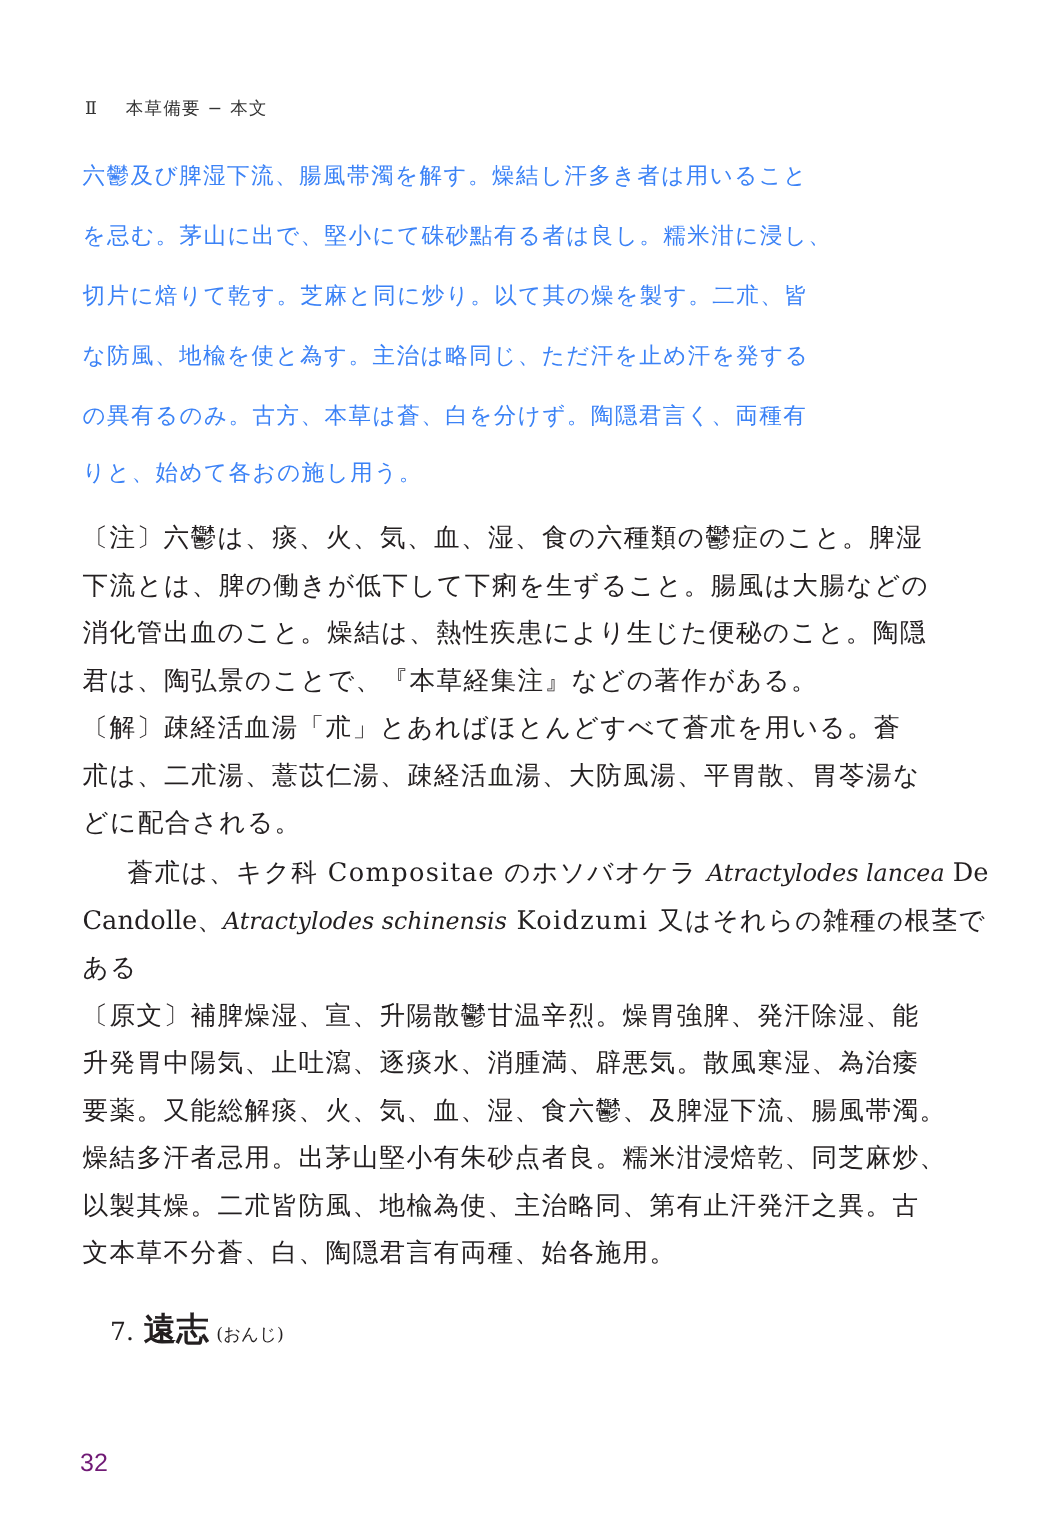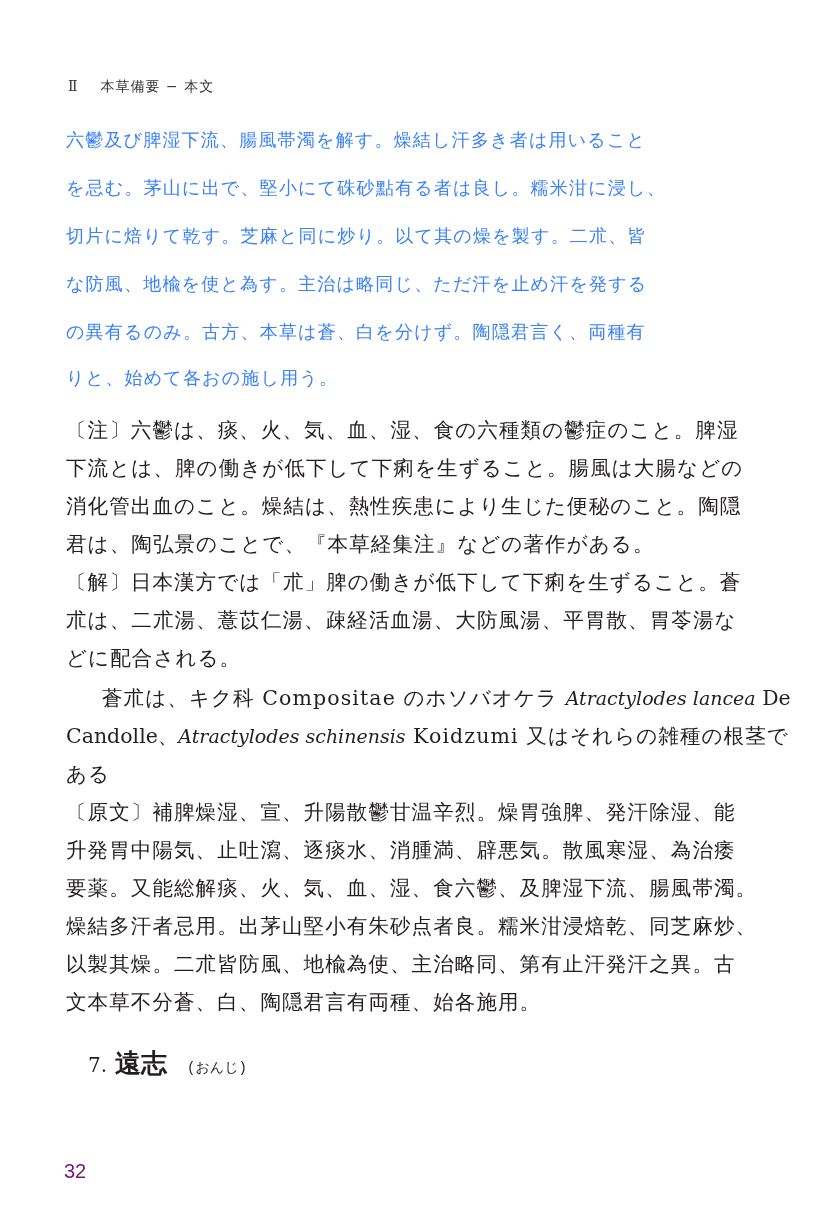--- a/index.html
+++ b/index.html
@@ -8,21 +8,21 @@
   .running-head { position: absolute; left: 68px; top: 78px; font-family: "DejaVu Serif", serif; font-size: 14px; color: #333; letter-spacing: 1px; white-space: nowrap; }
   .running-head .numeral { margin-right: 22px; }
   .line { position: absolute; left: 66px; width: 700px; white-space: nowrap; overflow: visible; }
   .body-text { font-family: "DejaVu Sans", sans-serif; font-size: 18px; letter-spacing: 1.2px; color: #3b82f6; }
   .note-text { font-family: "DejaVu Serif", serif; font-size: 20.5px; letter-spacing: 1.1px; color: #231f20; }
   .note-text i { font-style: italic; font-size: 19px; letter-spacing: 0; }
   .note-text .latin { letter-spacing: 0; }
   .section-heading { position: absolute; left: 88px; top: 1012px; white-space: nowrap; font-family: "DejaVu Serif", serif; color: #231f20; }
   .section-heading .num { font-size: 20px; margin-right: 8px; }
   .section-heading .title { font-size: 26px; font-weight: bold; }
-  .section-heading .reading { font-size: 14px; margin-left: 20px; font-family: Liberation Mono, monospace; }
+  .section-heading .reading { font-size: 14px; margin-left: 6px; }
   .page-number { position: absolute; left: 64px; top: 1128px; font-family: "Liberation Sans", sans-serif; font-size: 20px; color: #701a75; }
 </style>
 </head>
 <body>
 
 <div class="page">
 
   <div class="running-head">
     <span class="numeral">Ⅱ</span><span>本草備要 − 本文</span>
   </div>
@@ -37,21 +37,21 @@
   </div>
 
   <div>
     <div class="line note-text" style="top:416px">〔注〕六鬱は、痰、火、気、血、湿、食の六種類の鬱症のこと。脾湿</div>
     <div class="line note-text" style="top:454px">下流とは、脾の働きが低下して下痢を生ずること。腸風は大腸などの</div>
     <div class="line note-text" style="top:492px">消化管出血のこと。燥結は、熱性疾患により生じた便秘のこと。陶隠</div>
     <div class="line note-text" style="top:530px">君は、陶弘景のことで、『本草経集注』などの著作がある。</div>
   </div>
 
   <div>
-    <div class="line note-text" style="top:568px">〔解〕日本漢方では「朮」脾の働きが低下して下痢を生ずること。蒼</div>
+    <div class="line note-text" style="top:568px">〔解〕疎経活血湯「朮」とあればほとんどすべて蒼朮を用いる。蒼</div>
     <div class="line note-text" style="top:606px">朮は、二朮湯、薏苡仁湯、疎経活血湯、大防風湯、平胃散、胃苓湯な</div>
     <div class="line note-text" style="top:644px">どに配合される。</div>
 
     <div class="line note-text" style="top:684px; left:102px;">
       <span>蒼朮は、キク科 Compositae のホソバオケラ </span><i>Atractylodes lancea</i><span class="latin"> De</span>
     </div>
     <div class="line note-text" style="top:722px">
       <span class="latin">Candolle、</span><i>Atractylodes schinensis</i><span> Koidzumi 又はそれらの雑種の根茎で</span>
     </div>
     <div class="line note-text" style="top:760px">ある</div>

